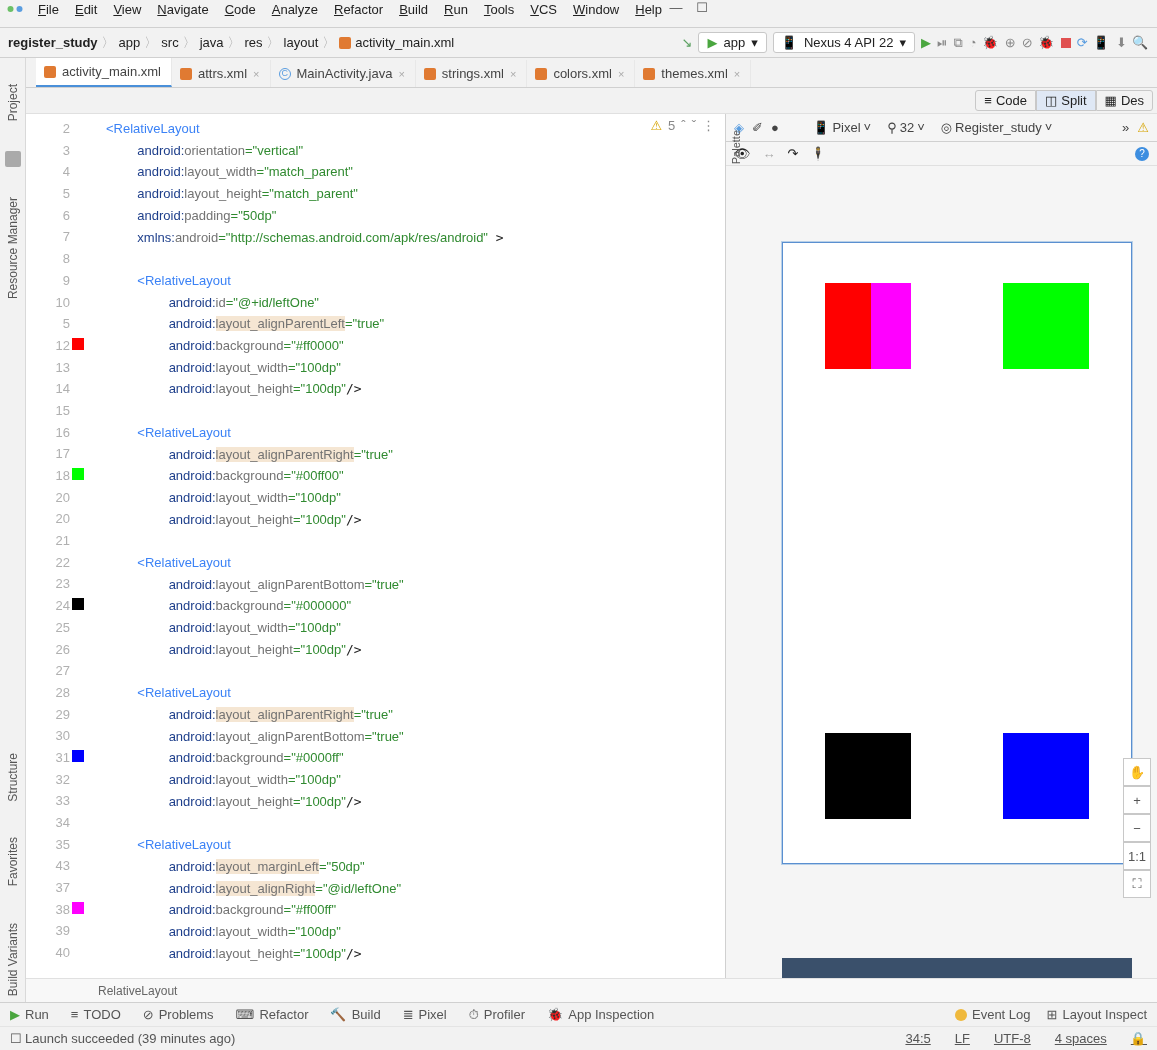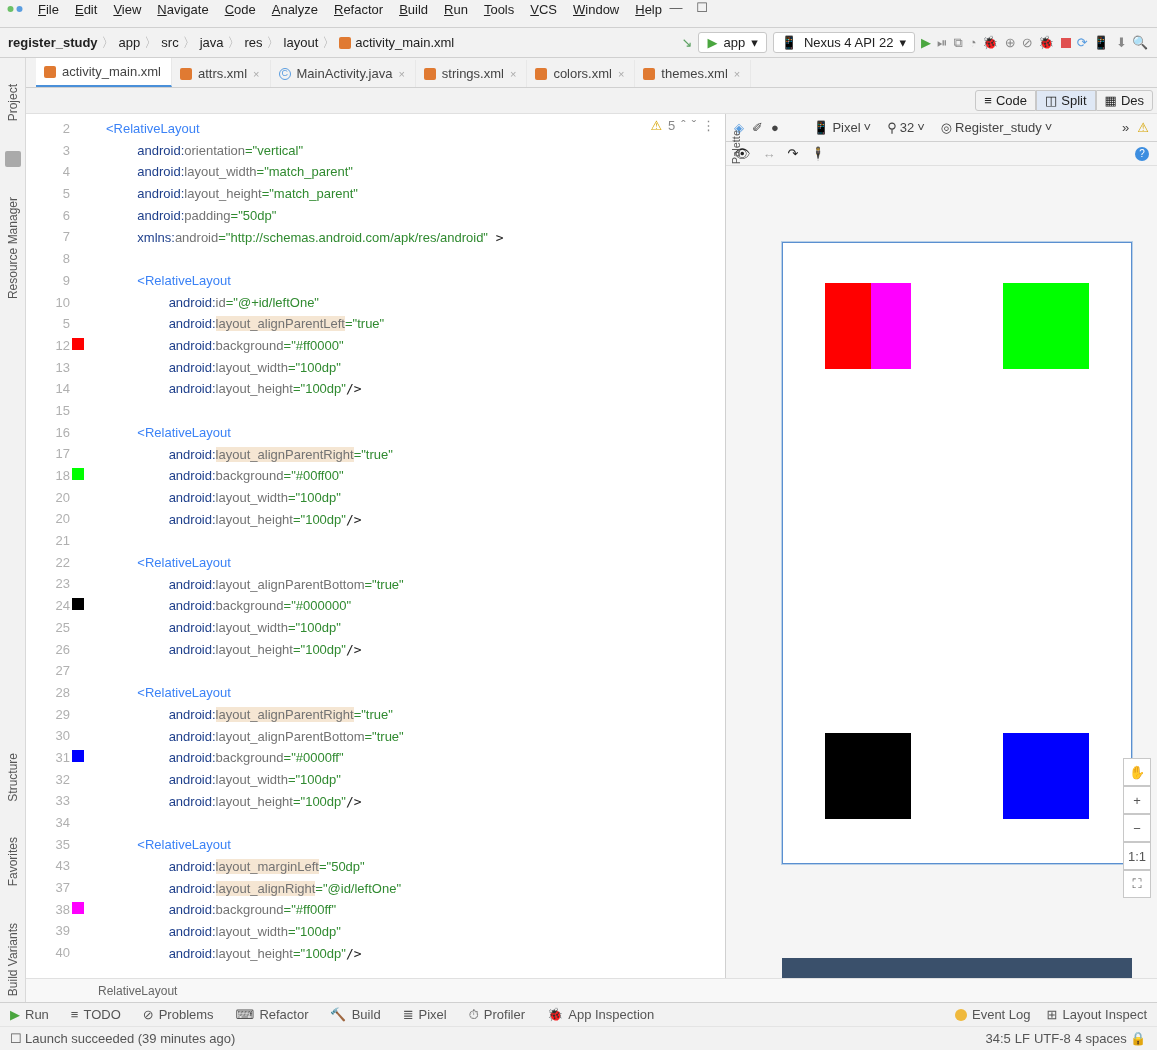--- a/index.html
+++ b/index.html
@@ -83,21 +83,21 @@
 .float-tools div { width:28px; height:28px; border:1px solid #c8c8c8; background:#fff; display:flex; align-items:center; justify-content:center; font-size:13px; color:#555;}
 
 
 .bot-crumb { height:24px; background:#f8f8f8; border-top:1px solid #e0e0e0; padding-left:72px; font-size:12px; color:#666; display:flex; align-items:center;}
 
 
 .bottombar { position:absolute; left:0; right:0; bottom:24px; height:24px; background:#f2f2f2; border-top:1px solid #d0d0d0; display:flex; align-items:center; padding:0 10px; gap:22px; font-size:12px;}
 .bottombar .item { display:flex; align-items:center; gap:5px; color:#555;}
 .bottombar .right {margin-left:auto; display:flex; gap:16px;}
 .statusbar { position:absolute; left:0; right:0; bottom:0; height:24px; background:#f2f2f2; border-top:1px solid #e4e4e4; display:flex; align-items:center; padding:0 10px; font-size:12px; color:#555;}
-.statusbar .right { margin-left:auto; display:flex; gap:4px;}
+.statusbar .right { margin-left:auto; display:flex; gap:24px;text-decoration:underline;}
 .green-run{color:#4aa63f;}
 .red-stop{width:10px;height:10px;background:#e05050;display:inline-block;}
 .bug{color:#4aa63f;}
 .hammer{color:#888;}
 .qmark{width:14px;height:14px;border-radius:50%;background:#3d8ee0;color:#fff;display:inline-flex;align-items:center;justify-content:center;font-size:10px;}
 .badge-yellow{width:12px;height:12px;border-radius:50%;background:#efb93d;display:inline-block;}
 </style>
 </head>
 <body>
 

